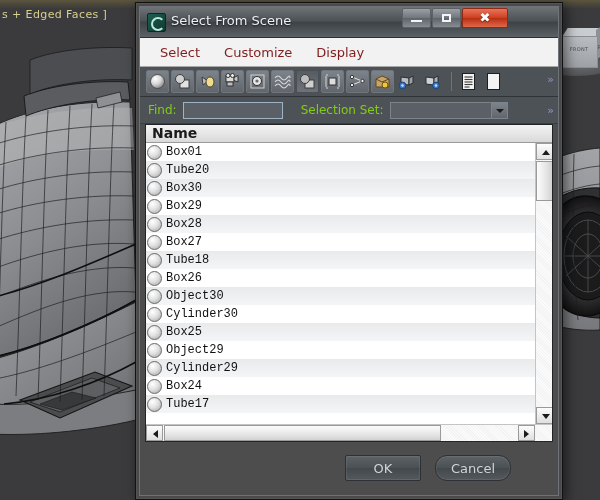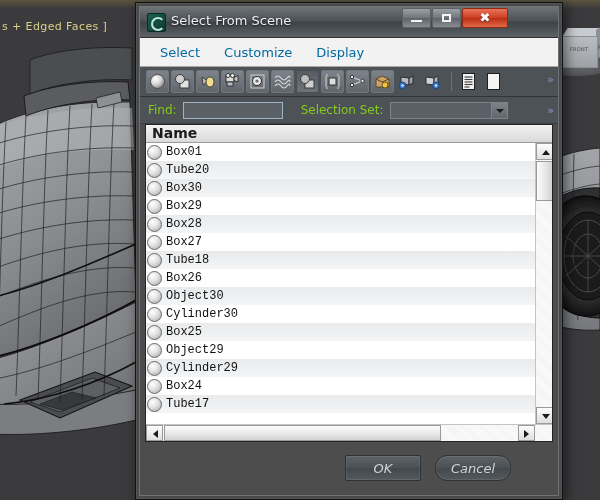--- a/index.html
+++ b/index.html
@@ -12,21 +12,21 @@
   
   #viewport{
     position:absolute;left:0;top:0;width:600px;height:500px;
     background:#3b3b3d;overflow:hidden;
   }
   #vp-top-strip{
     position:absolute;left:0;top:0;width:600px;height:8px;
     background:linear-gradient(to bottom,#5c5540 0%,#4a4638 60%,#3d3d3f 100%);
   }
   #vp-label{
-    position:absolute;left:2px;top:20px;
+    position:absolute;left:2px;top:8px;
     color:#d9d08c;font-size:11px;letter-spacing:.4px;
     font-family:"DejaVu Sans",sans-serif;
     white-space:nowrap;
   }
 
   
   #car-svg{position:absolute;left:0;top:0;}
 
   
   #viewcube{
@@ -119,21 +119,21 @@
     color:#fff;font-size:13px;font-weight:bold;text-align:center;line-height:18px;
     font-family:"DejaVu Sans",sans-serif;text-shadow:0 1px 1px rgba(0,0,0,.5);
   }
 
   
   #menubar{
     height:28px;background:#f2f2f2;border-bottom:1px solid #a8a8a8;
     display:flex;align-items:center;padding-left:8px;
   }
   .menu-item{
-    padding:4px 12px;font-size:13px;color:#0369a1;
+    padding:4px 12px;font-size:13px;color:#7f1d1d;
     font-family:"DejaVu Sans",sans-serif;cursor:default;
   }
 
   
   #toolbar{
     height:29px;background:#4d5257;
     border-bottom:1px solid #303438;
     display:flex;align-items:center;padding-left:6px;position:relative;
   }
   .tbtn{
@@ -253,21 +253,21 @@
   .ar-rt:after{content:"";position:absolute;left:5px;top:4px;
     border-top:4px solid transparent;border-bottom:4px solid transparent;border-left:5px solid #1b1b1b;}
   #hthumb{
     position:absolute;left:18px;top:0;width:277px;height:16px;
     background:linear-gradient(to bottom,#fcfcfc,#e6e6e6 60%,#d2d2d2);
     border:1px solid #9a9a9a;box-sizing:border-box;
   }
 
   
   #footer{
-    position:absolute;left:5px;right:5px;bottom:4px;height:45px;font-style:italic;
+    position:absolute;left:5px;right:5px;bottom:4px;height:45px;
   }
   .dbtn{
     position:absolute;top:9px;width:76px;height:26px;
     background:linear-gradient(to bottom,#5d6267,#4b5055 50%,#43484d 51%,#55595e);
     border:1px solid #2d3135;border-radius:2px;
     color:#cfd4d8;font-size:13px;text-align:center;line-height:25px;
     font-family:"DejaVu Sans",sans-serif;box-sizing:border-box;
     box-shadow:0 0 0 1px rgba(255,255,255,.08) inset;
   }
   #ok-btn{left:200px;}

